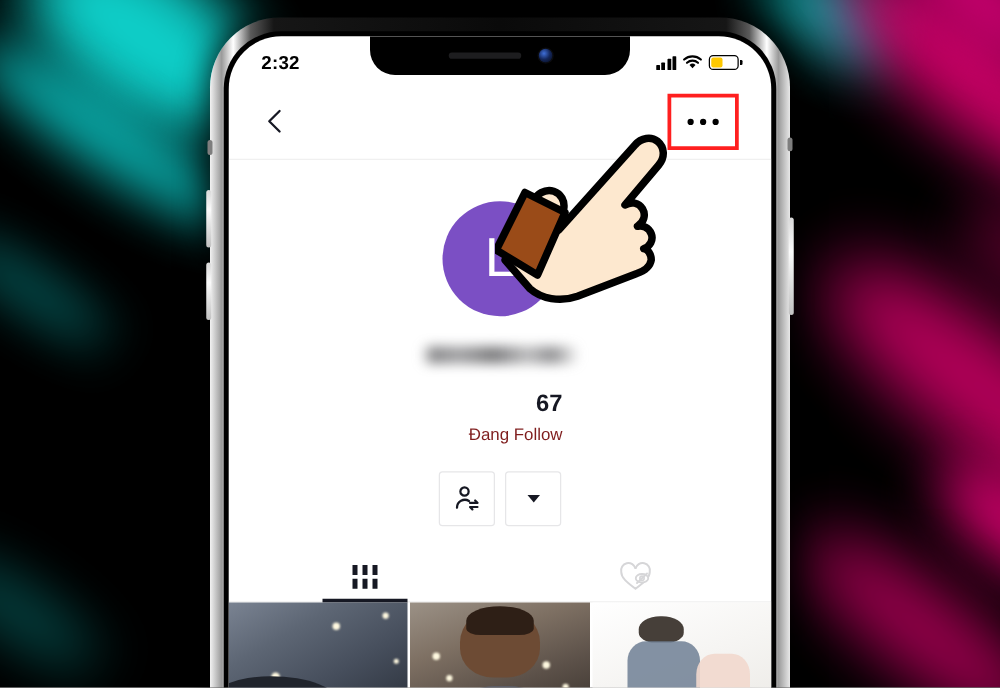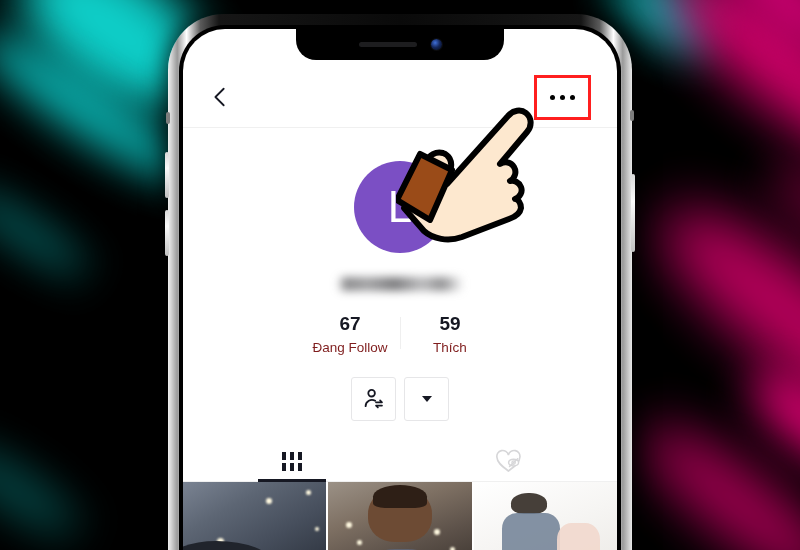--- a/index.html
+++ b/index.html
@@ -115,21 +115,21 @@
     color:#fff; font-size:44px; font-weight:400;
     font-family:"Liberation Sans", sans-serif;
   }
   #username-blur {
     width:124px; height:14px; margin:24px auto 0;
     background:linear-gradient(90deg,rgba(120,120,122,.08) 0%,rgba(90,90,93,.72) 6%,rgba(105,105,108,.62) 24%,rgba(85,85,88,.78) 46%,rgba(120,120,123,.5) 68%,rgba(95,95,98,.7) 84%,rgba(150,150,152,.1) 100%);
     filter:blur(4.5px); border-radius:3px;
   }
 
   #stats { display:flex; justify-content:center; align-items:center; margin-top:22px; }
-  .stat { width:100px; text-align:center; position:relative; }
+  .stat { width:100px; text-align:right; position:relative; }
   .stat + .stat::before {
     content:""; position:absolute; left:0; top:4px;
     width:1px; height:32px; background:#efefef;
   }
   .stat-value { font-size:19px; font-weight:bold; color:#161823; line-height:22px; }
   .stat-label { font-size:13.5px; color:#7f1d1d; margin-top:5px; }
 
   #actions { display:flex; justify-content:center; align-items:center; gap:8px; margin-top:22px; }
   .btn {
     border:1px solid #e6e6e8; border-radius:3px; background:#fff;
@@ -182,20 +182,39 @@
   <div class="side-btn power"></div>
 
   <div id="phone-inner">
     <div id="screen">
 
       <div id="notch">
         <div id="speaker"></div>
         <div id="front-camera"></div>
       </div>
 
+      <div id="statusbar">
+        <div id="clock">2:32</div>
+        <div id="status-icons">
+          <div id="signal">
+            <i></i>
+              <i></i>
+              <i></i>
+              <i></i>
+          </div>
+          <svg width="16" height="12" viewBox="0 0 16 12">
+            <path d="M8 10.6 L5.6 7.9 a3.7 3.7 0 0 1 4.8 0 Z" fill="#000"></path>
+            <path d="M3.6 6.2 a6.6 6.6 0 0 1 8.8 0" stroke="#000" stroke-width="1.7" fill="none" stroke-linecap="round"></path>
+            <path d="M1.3 3.6 a10.3 10.3 0 0 1 13.4 0" stroke="#000" stroke-width="1.7" fill="none" stroke-linecap="round"></path>
+          </svg>
+          <div id="battery">
+            <div id="battery-fill" style="width: 45%; background: rgb(253, 200, 0);"></div>
+          </div>
+        </div>
+      </div>
 
       <div id="navbar">
         <svg id="back-arrow" viewBox="0 0 24 24">
           <path d="M16 3 L7 12 L16 21" stroke="#161823" stroke-width="2" fill="none" stroke-linecap="round" stroke-linejoin="round"></path>
         </svg>
         <div id="more-wrap">
           <div id="more-highlight" style="border-color: rgb(255, 31, 31);"></div>
           <div id="more-dots">
             <span></span>
               <span></span>
@@ -208,24 +227,20 @@
       <div id="profile">
 
         <div id="avatar" style="background:#7b4fc4">L</div>
 
         <div id="username-blur"></div>
 
         <div id="stats">
           <div class="stat">
             <div class="stat-value">67</div>
             <div class="stat-label">Đang Follow</div>
-          </div>
-          <div class="stat">
-            <div class="stat-value">59</div>
-            <div class="stat-label">Thích</div>
           </div>
         </div>
 
         <div id="actions">
           <div class="btn" id="btn-follow-back">
             <svg width="24" height="24" viewBox="0 0 24 24">
               <circle cx="9.6" cy="6.2" r="3.3" stroke="#161823" stroke-width="1.8" fill="none"></circle>
               <path d="M3.6 19.2 a6.3 6.3 0 0 1 9.6 -5.4" stroke="#161823" stroke-width="1.8" fill="none" stroke-linecap="round"></path>
               <path d="M14 15.3 h6 l-1.9 -1.9" stroke="#161823" stroke-width="1.7" fill="none" stroke-linecap="round" stroke-linejoin="round"></path>
               <path d="M20 18.6 h-6 l1.9 1.9" stroke="#161823" stroke-width="1.7" fill="none" stroke-linecap="round" stroke-linejoin="round"></path>

